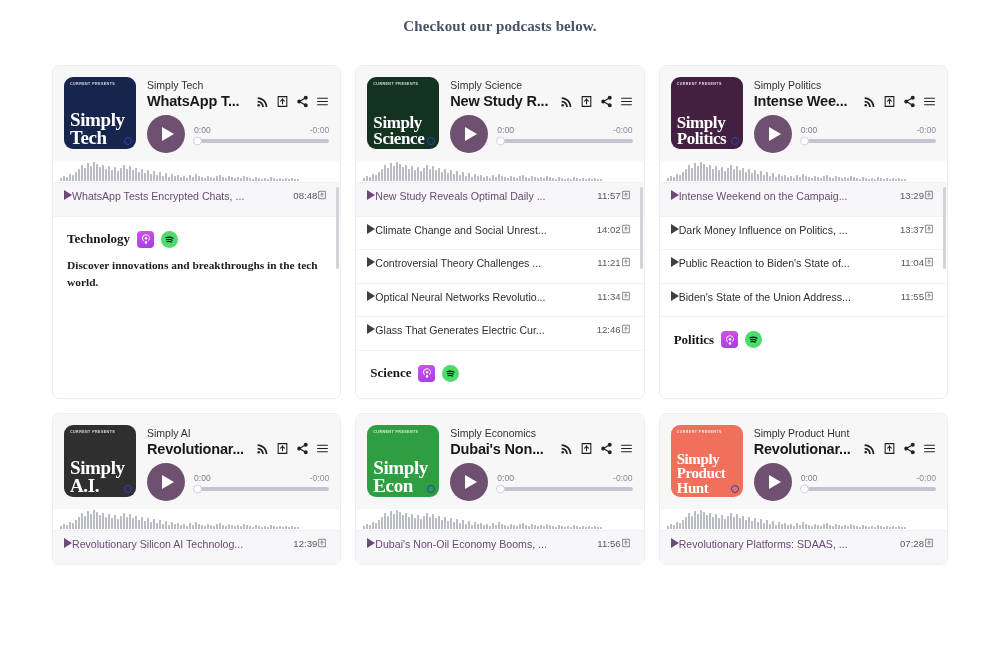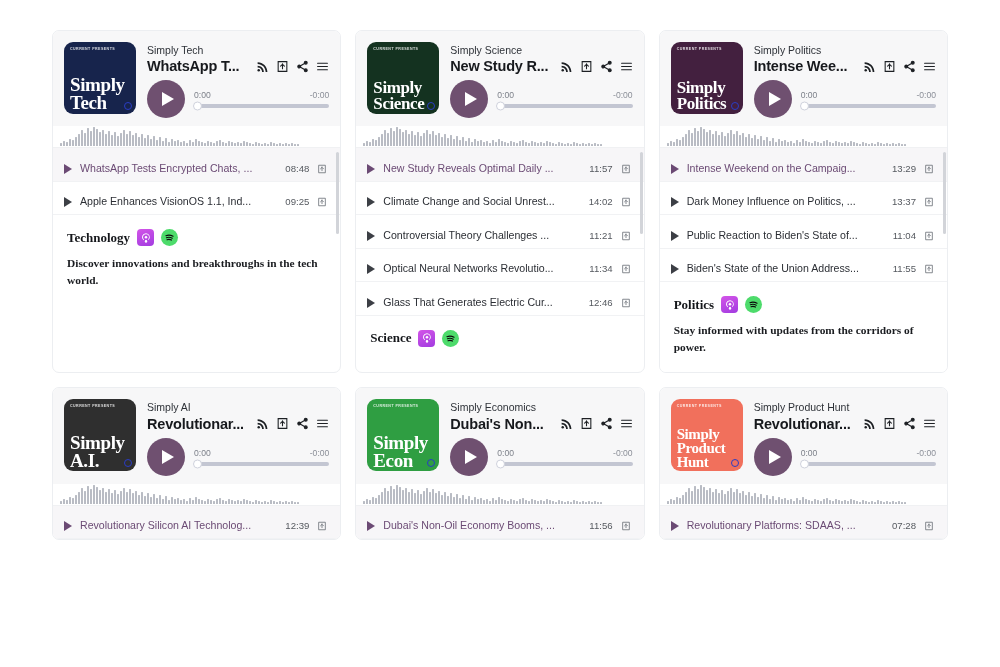--- a/index.html
+++ b/index.html
@@ -170,22 +170,21 @@
     background: #fff;
     border-bottom: 1px solid #f0f1f3;
     overflow: hidden;
   }
   .wave i { display:block; width: 2px; background: #b9bcc4; border-radius: .5px; }
 
   
   .eplist { position: relative; background: #fff; }
   .eprow {
     display: flex;
-    align-items: flex-end;
-    gap: 8px;
+    align-items: flex-start;
     padding: 7px 13px 7px 11px;
     border-bottom: 1px solid #f1f2f4;
     height: 33.5px;
   }
   .eprow.active { background: #f7f6f8; }
   .play-sm {
     width: 0; height: 0;
     border-left: 8px solid #3c3f45;
     border-top: 5px solid transparent;
     border-bottom: 5px solid transparent;
@@ -242,20 +241,21 @@
     line-height: 1.5;
     color: #1a1c20;
     margin-top: 9px;
   }
 </style>
 </head>
 <body>
 
 <div class="page">
 
+  <div class="page-heading">Checkout our podcasts below.</div>
 
 
   <div class="grid">
   <div class="card">
     <div class="player">
       <div class="cover" style="background: rgb(23, 36, 76);">
         <div class="cover-kicker">CURRENT PRESENTS</div>
         <div class="cover-title" style="font-size: 19px;">Simply
 Tech</div>
         <div class="cover-badge"></div>
@@ -400,32 +400,20 @@
             <span class="ep-name">WhatsApp Tests Encrypted Chats, ...</span>
             <span class="ep-dur">08:48</span>
             <span class="dl-sm">
               <svg viewBox="0 0 24 24" fill="none" stroke="currentColor" stroke-width="2">
                 <path d="M4 3h16v18H4z"></path>
                 <path d="M12 16V7" stroke-linecap="round"></path>
                 <path d="M8.5 11.5 12 8l3.5 3.5" stroke-linecap="round" stroke-linejoin="round"></path>
               </svg>
             </span>
           </div>
-          <div class="eprow">
-            <span class="play-sm"></span>
-            <span class="ep-name">Apple Enhances VisionOS 1.1, Ind...</span>
-            <span class="ep-dur">09:25</span>
-            <span class="dl-sm">
-              <svg viewBox="0 0 24 24" fill="none" stroke="currentColor" stroke-width="2">
-                <path d="M4 3h16v18H4z"></path>
-                <path d="M12 16V7" stroke-linecap="round"></path>
-                <path d="M8.5 11.5 12 8l3.5 3.5" stroke-linecap="round" stroke-linejoin="round"></path>
-              </svg>
-            </span>
-          </div>
           <div class="scrollbar"></div>
         </div>
 
     <div class="cfoot">
       <div class="cat-row">
         <span class="cat-name">Technology</span>
         <span class="apple-pod">
           <svg viewBox="0 0 24 24" fill="#fff">
                 <ellipse cx="12" cy="18.6" rx="2.3" ry="3.1"></ellipse>
                 <circle cx="12" cy="10.3" r="2.5"></circle>
@@ -876,21 +864,20 @@
               </svg>
         </span>
         <span class="spotify">
           <svg viewBox="0 0 24 24" fill="none" stroke="#0c0c0c" stroke-width="2.1" stroke-linecap="round">
                 <path d="M5.4 8.6c4.2-1.6 9-1.2 13.2 1"></path>
                 <path d="M6.4 12.4c3.4-1.2 7.3-.9 10.7.8"></path>
                 <path d="M7.4 16.1c2.7-.9 5.7-.7 8.3.6"></path>
               </svg>
         </span>
       </div>
-      <div class="cat-desc">Stay informed with updates from the corridors of power.</div>
     </div>
   </div>
 
   <div class="card">
     <div class="player">
       <div class="cover" style="background: rgb(47, 47, 47);">
         <div class="cover-kicker">CURRENT PRESENTS</div>
         <div class="cover-title" style="font-size: 19px;">Simply
 A.I.</div>
         <div class="cover-badge"></div>

